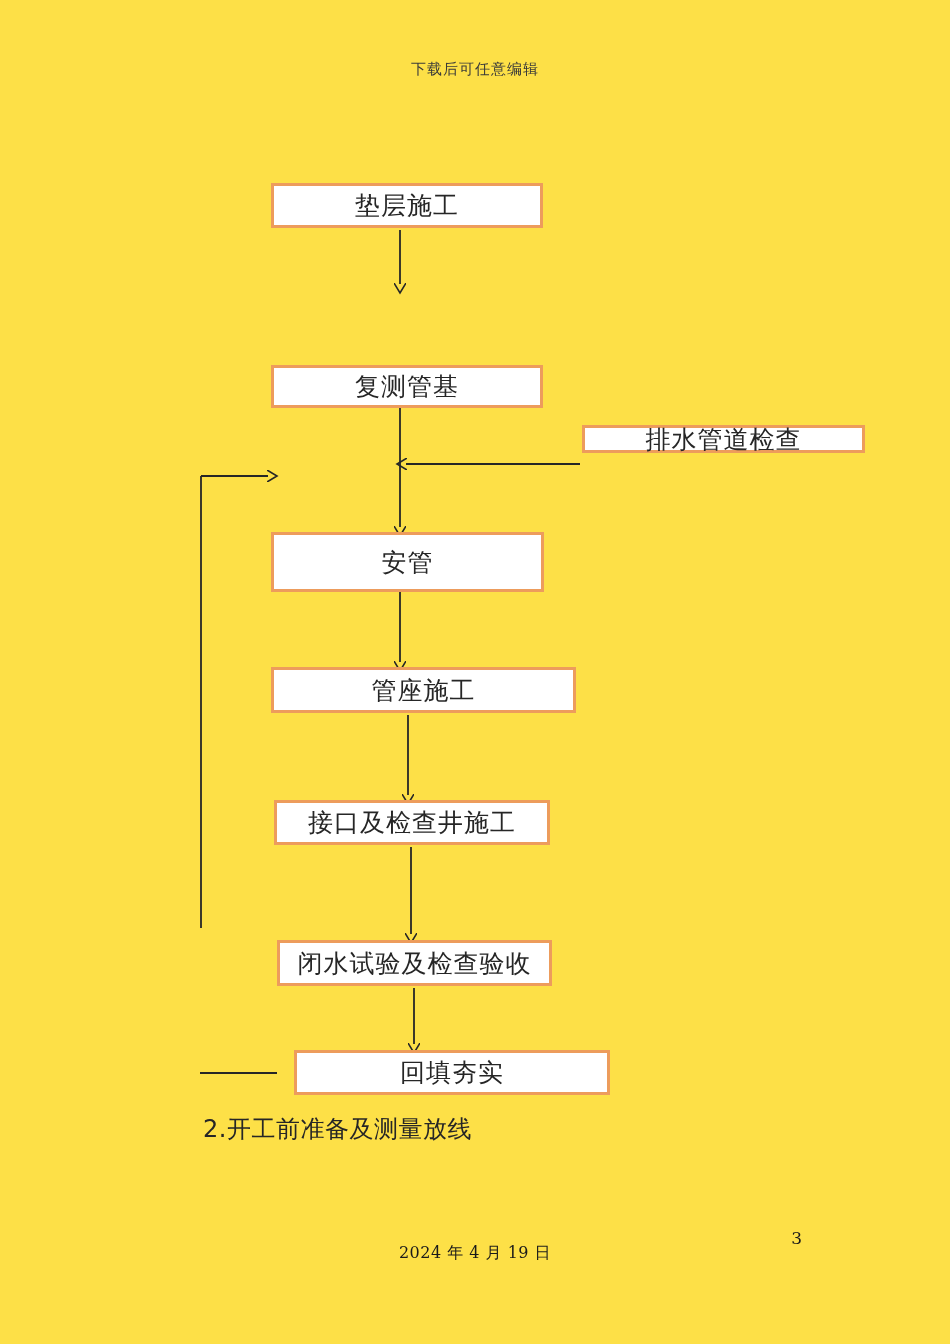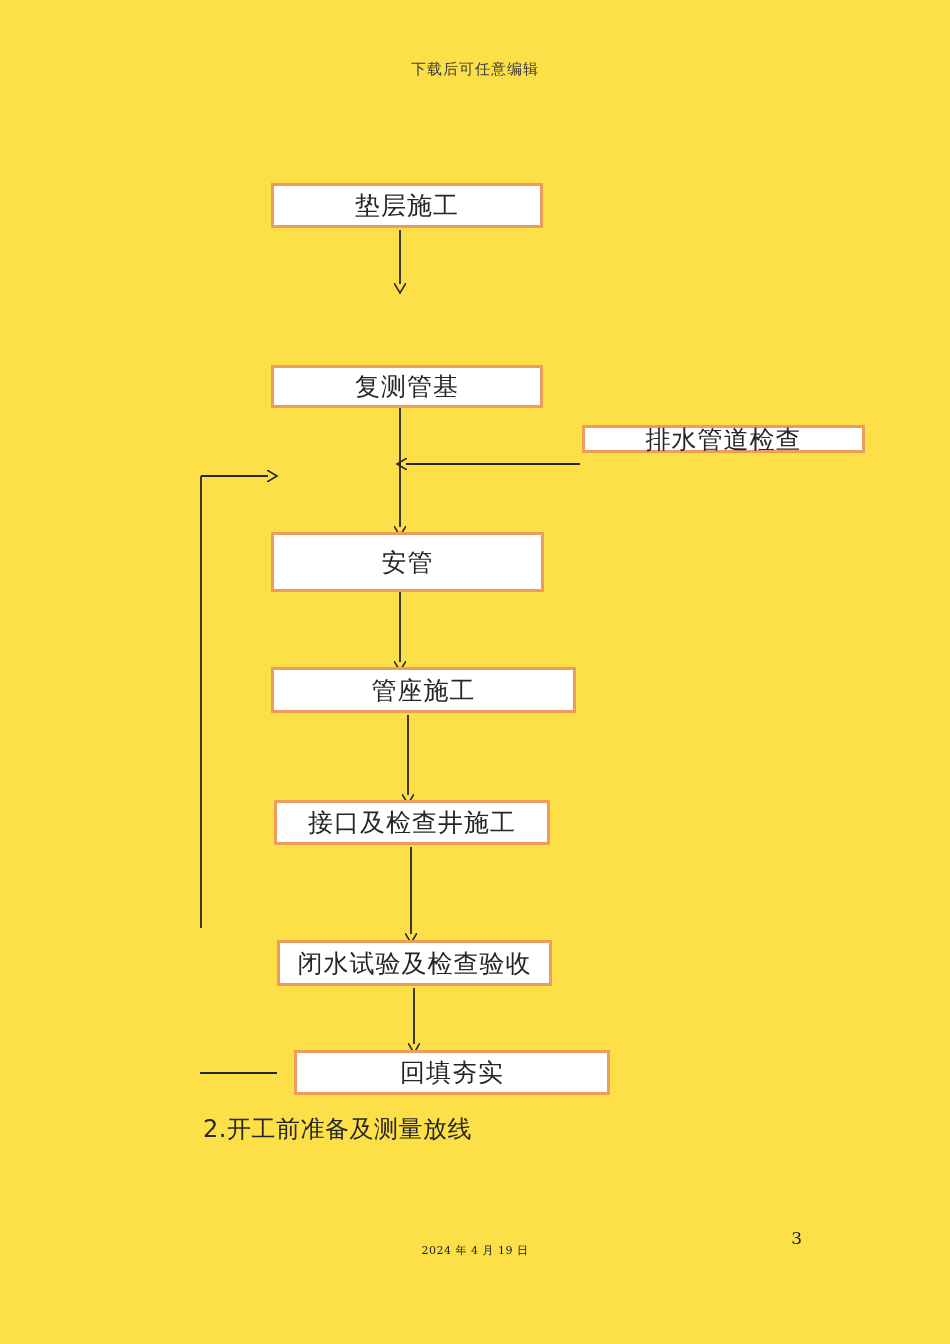--- a/index.html
+++ b/index.html
@@ -93,21 +93,21 @@
     font-size: 17px;
     color: #1a1a1a;
   }
   .page-footer {
     position: absolute;
     top: 1243px;
     left: 0;
     width: 950px;
     text-align: center;
     font-family: "DejaVu Serif", "Liberation Serif", serif;
-    font-size: 11px;
+    font-size: 16px;
     color: #1a1a1a;
     letter-spacing: 0.5px;
   }
 </style>
 </head>
 <body>
 
 <div id="page">
 
   <div class="page-header">下载后可任意编辑</div>

